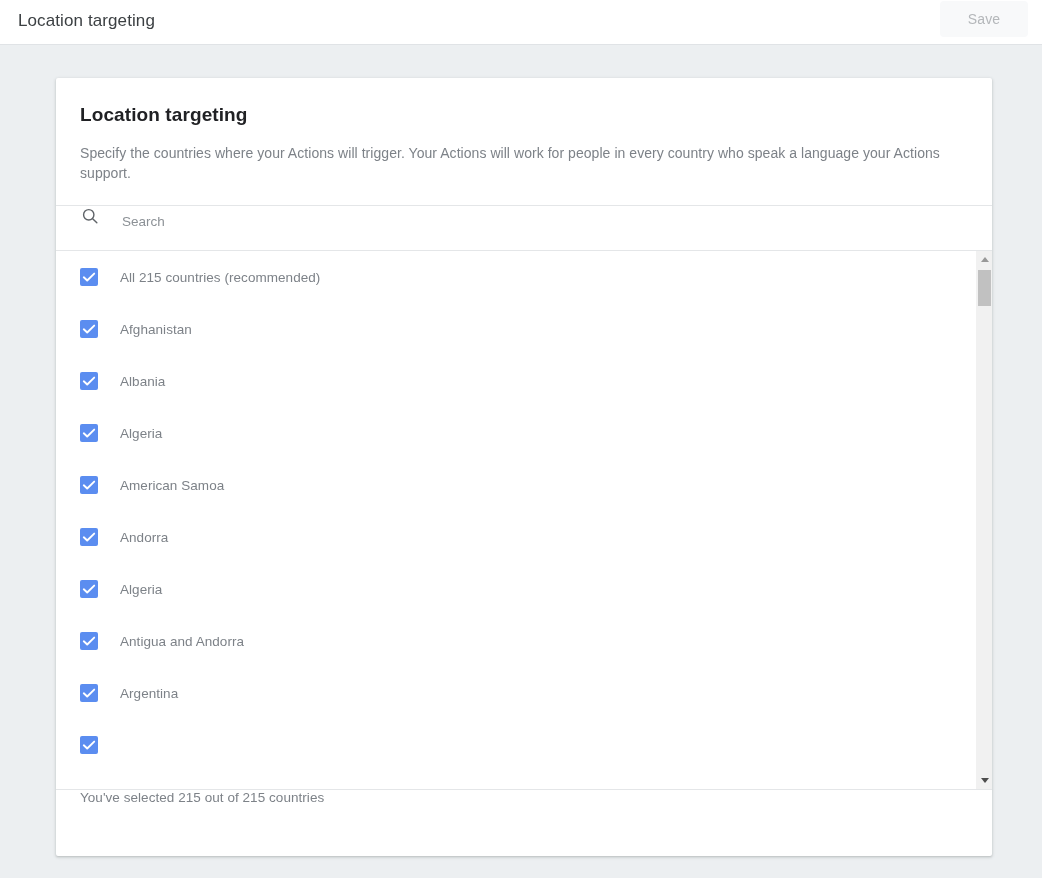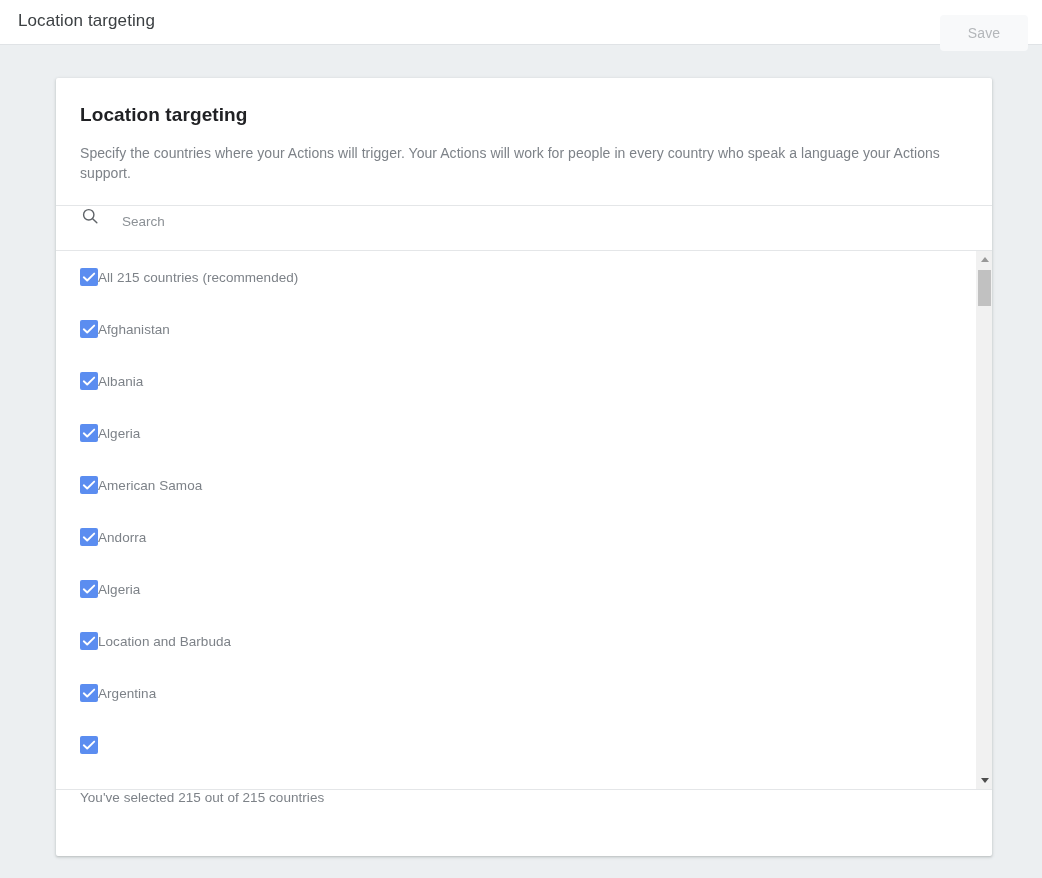--- a/index.html
+++ b/index.html
@@ -31,21 +31,21 @@
     left: 18px;
     top: 11px;
     font-size: 17px;
     color: #3c4043;
     letter-spacing: .1px;
     white-space: nowrap;
   }
   .save-button {
     position: absolute;
     right: 14px;
-    top: 15px;
+    top: 1px;
     width: 88px;
     height: 36px;
     line-height: 36px;
     text-align: center;
     border: none;
     border-radius: 4px;
     background: #f8f9fa;
     color: #b4b7ba;
     font-size: 14px;
     font-family: "Liberation Sans", sans-serif;
@@ -147,20 +147,21 @@
     position: relative;
   }
   .cb svg {
     position: absolute;
     top: 0; left: 0;
     width: 18px;
     height: 18px;
     display: block;
   }
   .list-label {
+    margin-left: 22px;
     font-size: 13.5px;
     color: #7d8288;
     letter-spacing: .05px;
     white-space: nowrap;
   }
 
   
   .scrollbar {
     position: absolute;
     top: 0;
@@ -297,21 +298,21 @@
             </svg>
           </span>
           <span class="list-label">Algeria</span>
         </div>
         <div class="list-item">
           <span class="cb" style="background: rgb(91, 141, 240);">
             <svg viewBox="0 0 18 18" xmlns="http://www.w3.org/2000/svg">
               <polyline points="3.8,9.3 7.2,12.5 14.2,5.6" fill="none" stroke="#ffffff" stroke-width="1.9" stroke-linecap="round" stroke-linejoin="round"></polyline>
             </svg>
           </span>
-          <span class="list-label">Location and Barbuda</span>
+          <span class="list-label">Antigua and Andorra</span>
         </div>
         <div class="list-item">
           <span class="cb" style="background: rgb(91, 141, 240);">
             <svg viewBox="0 0 18 18" xmlns="http://www.w3.org/2000/svg">
               <polyline points="3.8,9.3 7.2,12.5 14.2,5.6" fill="none" stroke="#ffffff" stroke-width="1.9" stroke-linecap="round" stroke-linejoin="round"></polyline>
             </svg>
           </span>
           <span class="list-label">Argentina</span>
         </div>
         <div class="list-item">

